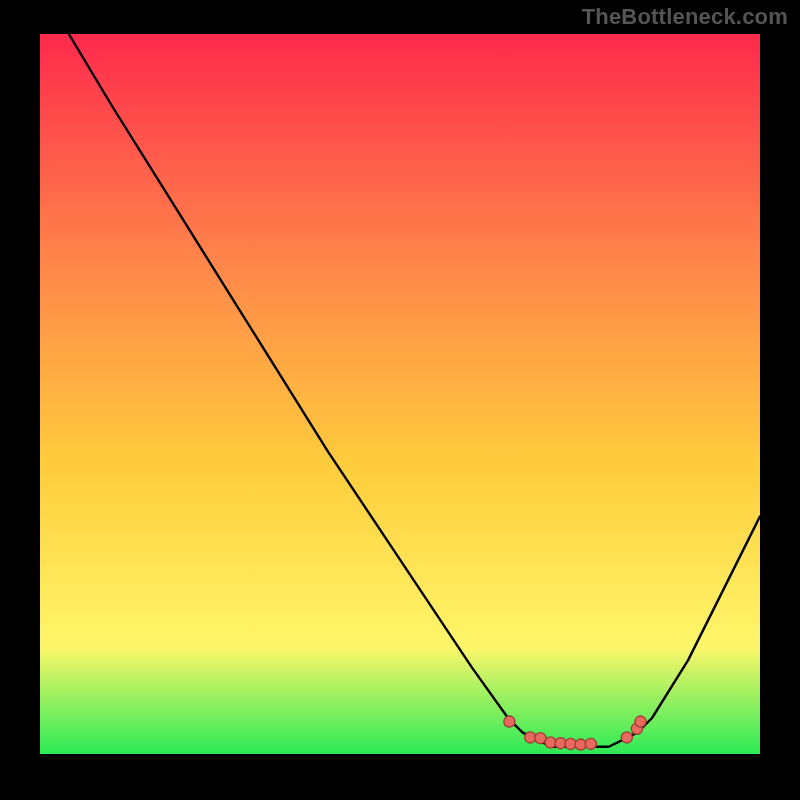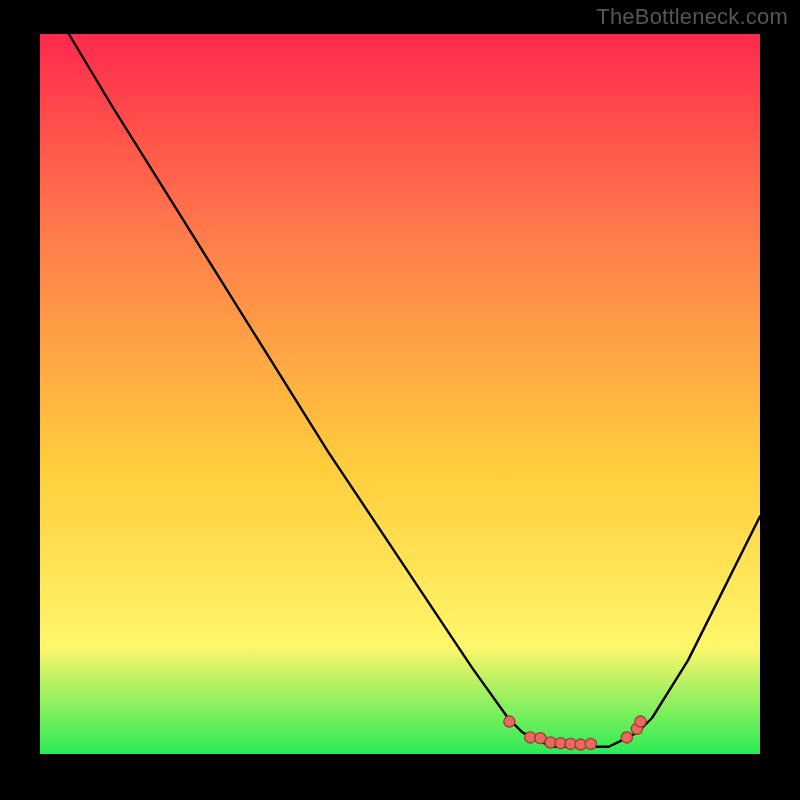--- a/index.html
+++ b/index.html
@@ -16,21 +16,21 @@
     width: 800px;
     height: 800px;
     background: #000;
   }
   .watermark {
     position: absolute;
     top: 4px;
     right: 12px;
     color: #555;
     font-size: 22px;
-    font-weight: 400;
+    font-weight: 700;
     letter-spacing: 0.2px;
     user-select: none;
     text-align: right;
   }
   .plot-wrap {
     position: absolute;
     left: 40px;
     top: 34px;
     width: 720px;
     height: 720px;

